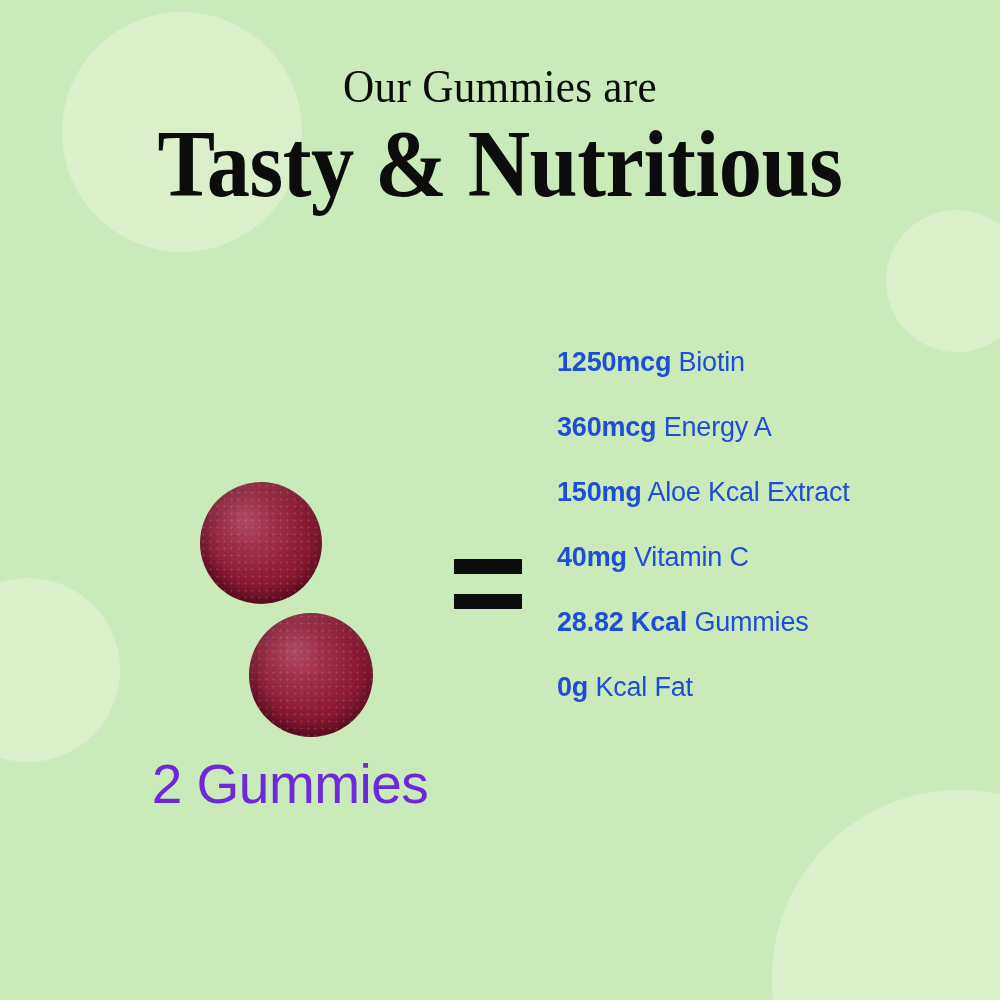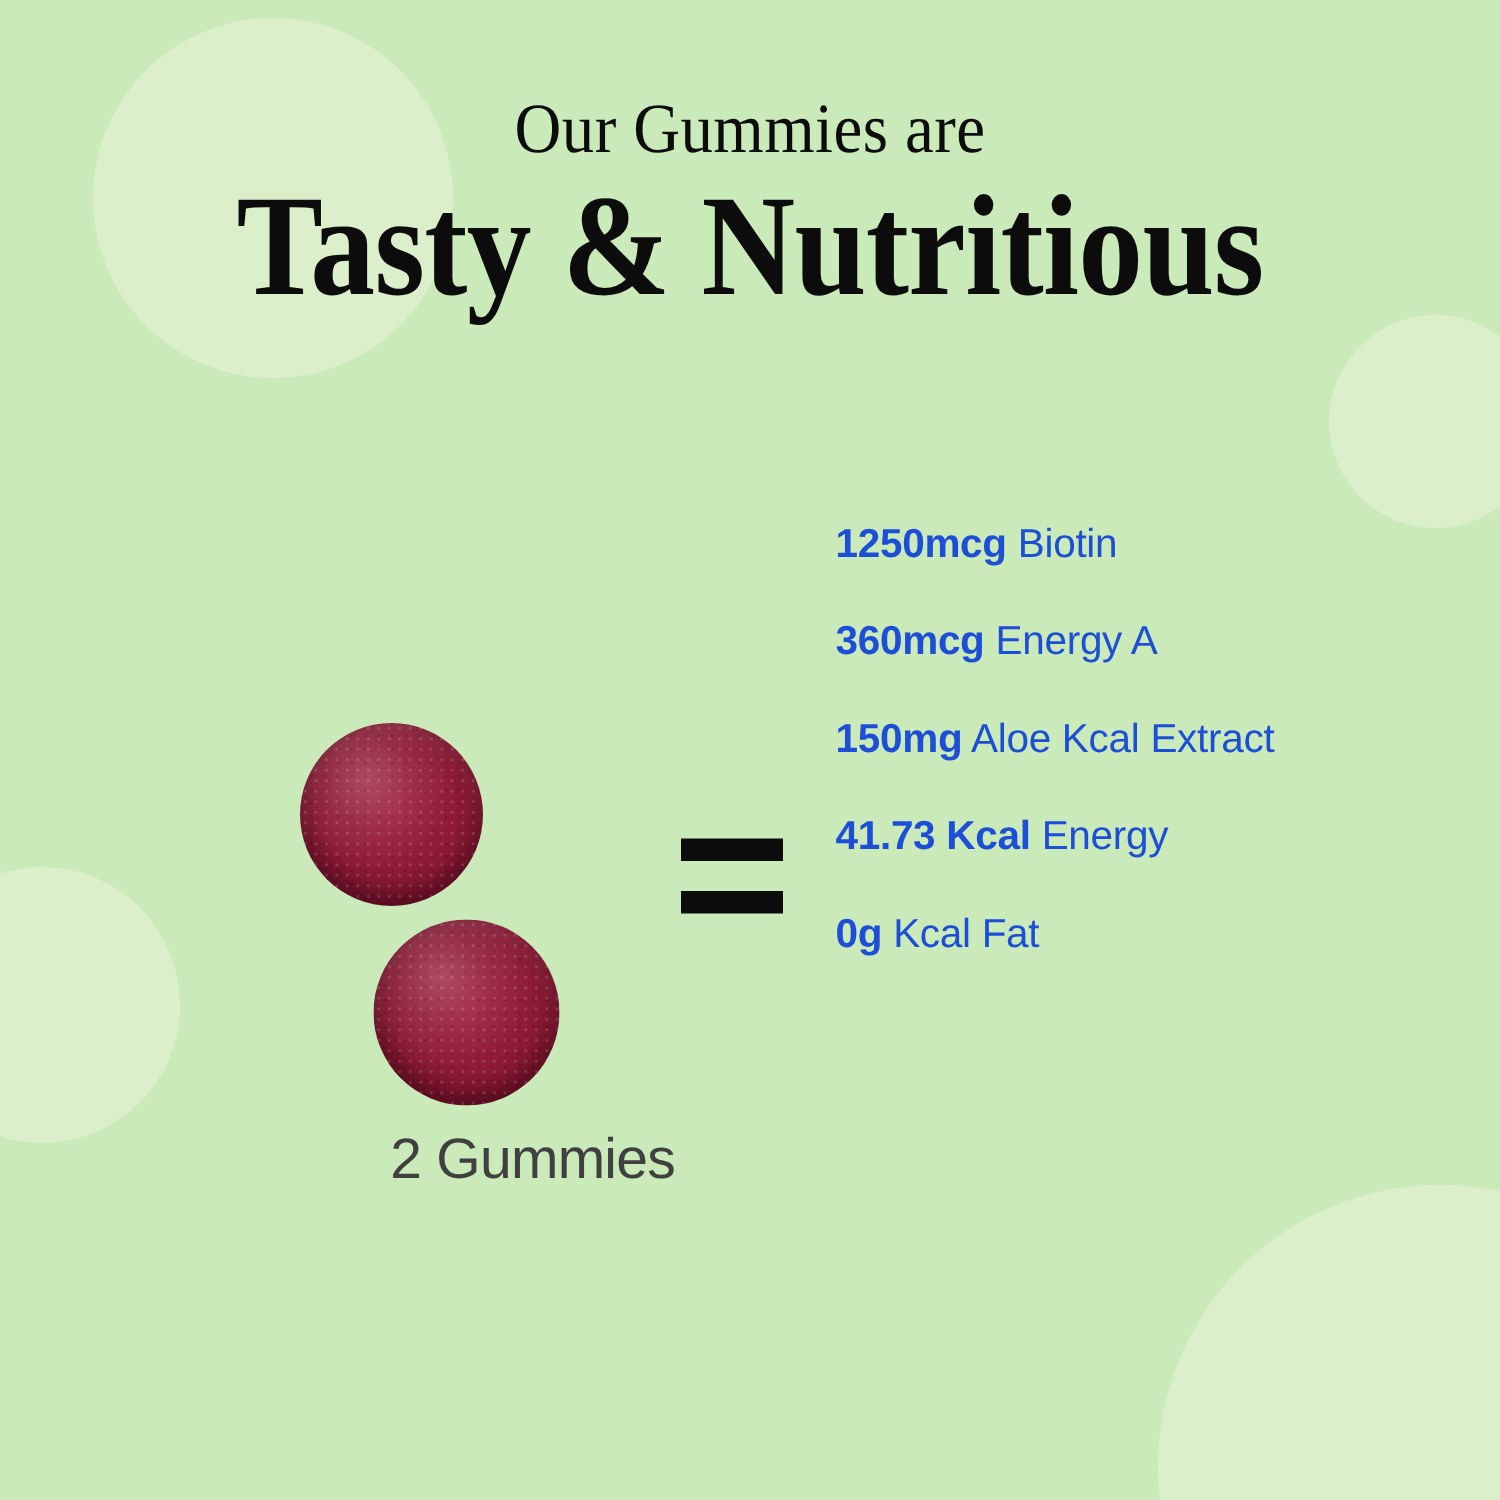--- a/index.html
+++ b/index.html
@@ -88,24 +88,24 @@
     background-position: 0 0, 3px 4px;
   }
   .gummy-top    { left: 70px;  top: 12px;  width: 122px; height: 122px; }
   .gummy-bottom { left: 119px; top: 143px; width: 124px; height: 124px; }
 
   .gummy-caption {
     position: absolute;
     left: 0;
     top: 282px;
     width: 320px;
-    text-align: right;
-    font-size: 38px;
+    text-align: center;
+    font-size: 55px;
     font-weight: 400;
-    color: #404040;
+    color: #6d28d9;
     letter-spacing: -0.5px;
     white-space: nowrap;
   }
 
   
   .equals {
     position: absolute;
     left: 454px;
     top: 559px;
     width: 68px;
@@ -176,22 +176,26 @@
     </div>
     <div class="nutrition-row">
       <span class="nutrition-amount">360mcg</span>
       <span class="nutrition-label">Energy A</span>
     </div>
     <div class="nutrition-row">
       <span class="nutrition-amount">150mg</span>
       <span class="nutrition-label">Aloe Kcal Extract</span>
     </div>
     <div class="nutrition-row">
-      <span class="nutrition-amount">41.73 Kcal</span>
-      <span class="nutrition-label">Energy</span>
+      <span class="nutrition-amount">40mg</span>
+      <span class="nutrition-label">Vitamin C</span>
+    </div>
+    <div class="nutrition-row">
+      <span class="nutrition-amount">28.82 Kcal</span>
+      <span class="nutrition-label">Gummies</span>
     </div>
     <div class="nutrition-row">
       <span class="nutrition-amount">0g</span>
       <span class="nutrition-label">Kcal Fat</span>
     </div>
   </div>
 
 </div>
 
 </body></html>

